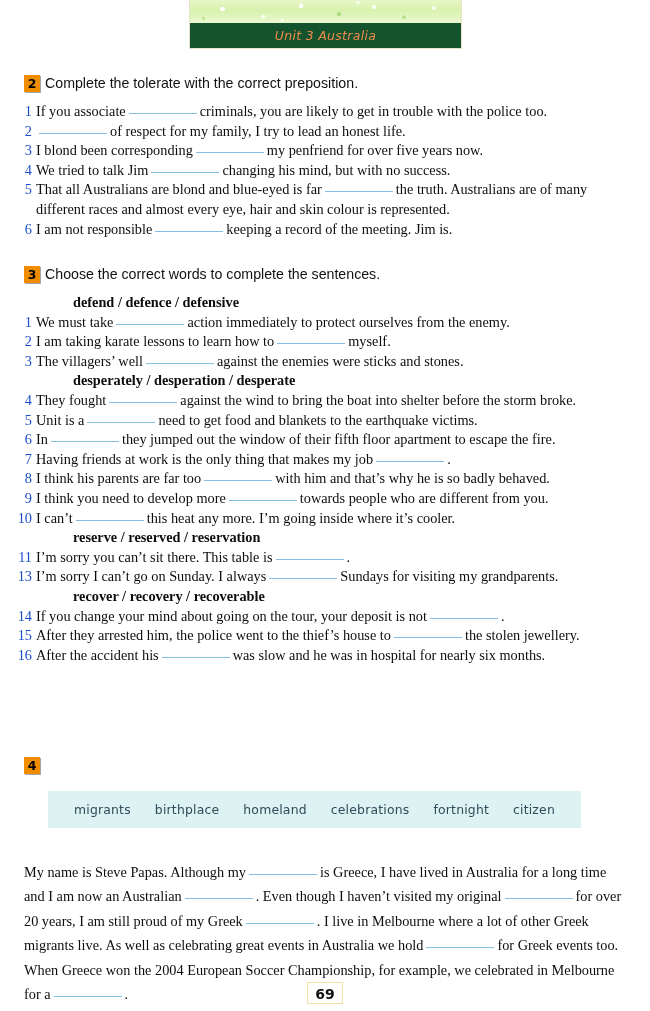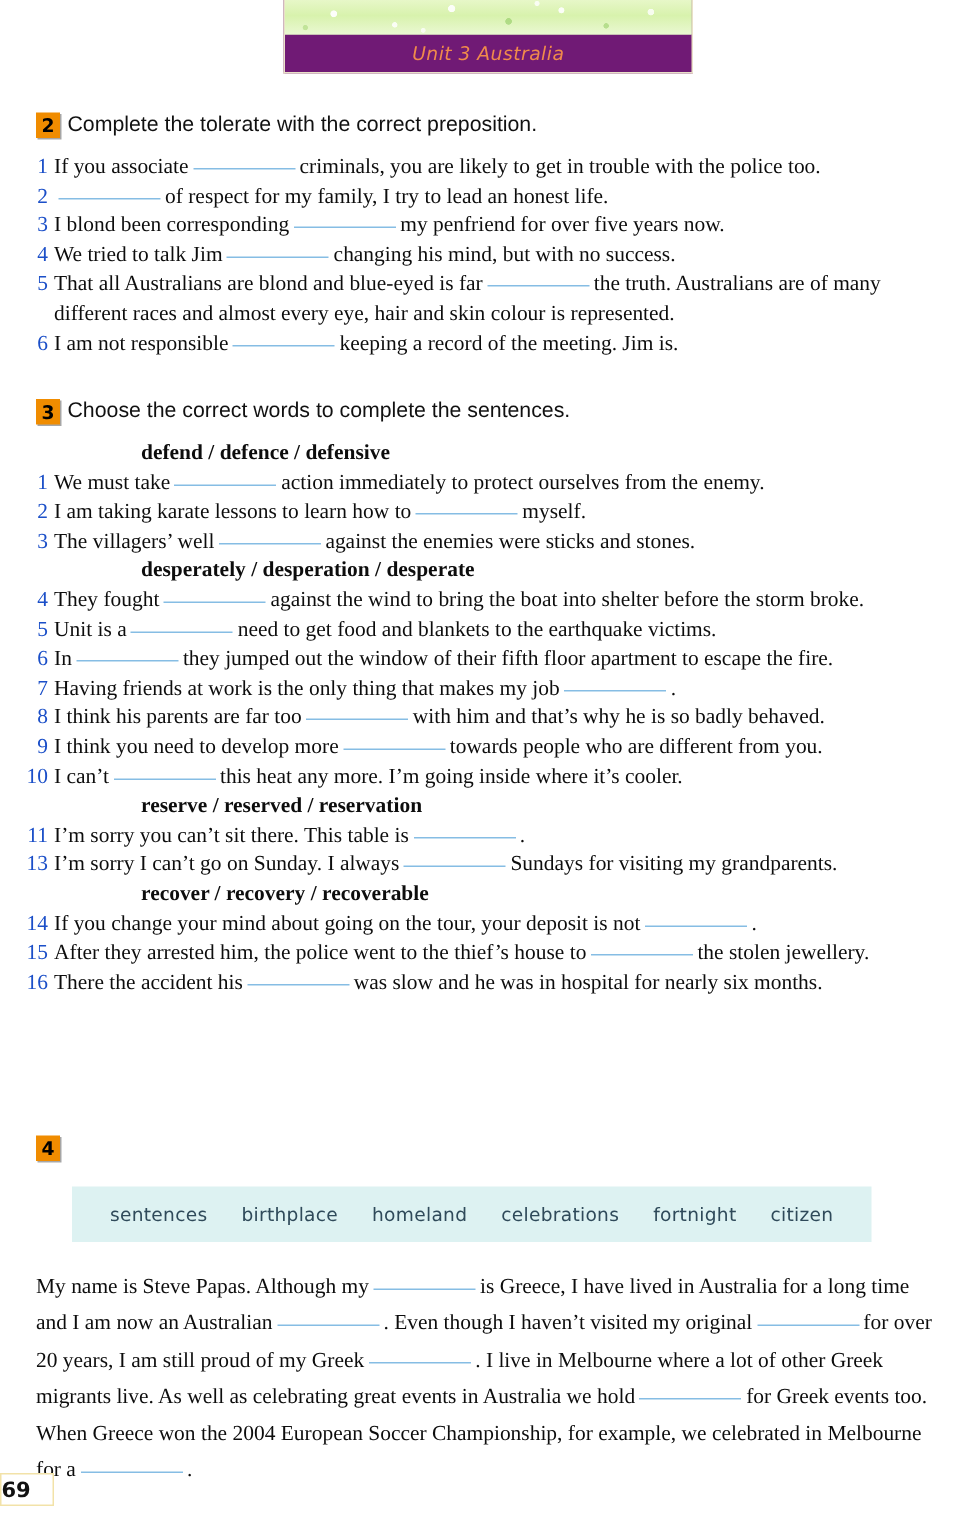--- a/index.html
+++ b/index.html
@@ -20,21 +20,21 @@
   
   .header-banner {
     position: absolute;
     top: 0;
     left: 189px;
     width: 273px;
     height: 49px;
     border: 1px solid #e9e0c8;
     border-top: none;
     box-sizing: border-box;
-    background: #701a75;
+    background: #14532d;
   }
   .header-photo {
     height: 23px;
     width: 100%;
     background-color: #ddf4bc;
     background-image:
       radial-gradient(circle at 12% 40%, rgba(255,255,255,0.95) 0 2px, transparent 2.5px),
       radial-gradient(circle at 27% 72%, rgba(255,255,255,0.85) 0 1.6px, transparent 2px),
       radial-gradient(circle at 41% 25%, rgba(255,255,255,0.9) 0 2.2px, transparent 2.6px),
       radial-gradient(circle at 55% 62%, rgba(120,190,70,0.45) 0 2px, transparent 2.4px),
@@ -109,21 +109,21 @@
     color: #1b4fc8;
     font-size: 14.3px;
     padding-right: 4px;
     box-sizing: border-box;
   }
   .row .txt { flex: 1; }
   .subhead {
     font-weight: bold;
     font-size: 14.3px;
     line-height: 19.6px;
-    margin-left: 80px;
+    margin-left: 59px;
   }
 
   .blank {
     display: inline-block;
     border-bottom: 1.4px solid #86bde4;
     vertical-align: 2px;
     margin: 0 3px;
   }
   .b-md { width: 68px; }
 
@@ -153,21 +153,21 @@
     line-height: 24.4px;
     text-align: left;
   }
 
   
   .pagenum-wrap {
     position: absolute;
     left: 0;
     right: 0;
     top: 982px;
-    text-align: left;
+    text-align: center;
   }
   .pagenum {
     display: inline-block;
     width: 36px;
     height: 22px;
     line-height: 22px;
     border: 1.5px solid #f2e2a8;
     background: #ffffff;
     font-family: "DejaVu Sans", sans-serif;
     font-weight: bold;
@@ -286,41 +286,41 @@
       <div class="row">
         <div class="num">14</div>
         <div class="txt"><span>If you change your mind about going on the tour, your deposit is not</span><span class="blank b-md"></span><span>.</span></div>
       </div>
       <div class="row">
         <div class="num">15</div>
         <div class="txt"><span>After they arrested him, the police went to the thief’s house to</span><span class="blank b-md"></span><span>the stolen jewellery.</span></div>
       </div>
       <div class="row">
         <div class="num">16</div>
-        <div class="txt"><span>There the accident his</span><span class="blank b-md"></span><span>was slow and he was in hospital for nearly six months.</span></div>
+        <div class="txt"><span>After the accident his</span><span class="blank b-md"></span><span>was slow and he was in hospital for nearly six months.</span></div>
       </div>
 
     </div>
   </div>
 
   <div style="position:absolute; top:756px; left:0; right:0;">
     <div class="exercise-head">
       <div class="ex-badge">4</div>
     </div>
 
     <div class="wordbank" style="margin-top:17px;">
-      <span>sentences</span>
+      <span>migrants</span>
       <span>birthplace</span>
       <span>homeland</span>
       <span>celebrations</span>
       <span>fortnight</span>
       <span>citizen</span>
     </div>
 
-    <div class="paragraph" style="margin-top:18px;">
+    <div class="paragraph" style="margin-top:32px;">
       <span>My name is Steve Papas. Although my</span><span class="blank b-md"></span><span>is Greece, I have lived in Australia for a long time and I am now an Australian</span><span class="blank b-md"></span><span>. Even though I haven’t visited my original</span><span class="blank b-md"></span><span>for over 20 years, I am still proud of my Greek</span><span class="blank b-md"></span><span>. I live in Melbourne where a lot of other Greek migrants live. As well as celebrating great events in Australia we hold</span><span class="blank b-md"></span><span>for Greek events too. When Greece won the 2004 European Soccer Championship, for example, we celebrated in Melbourne for a</span><span class="blank b-md"></span><span>.</span>
     </div>
   </div>
 
   <div class="pagenum-wrap">
     <span class="pagenum">69</span>
   </div>
 
 </div>
 

